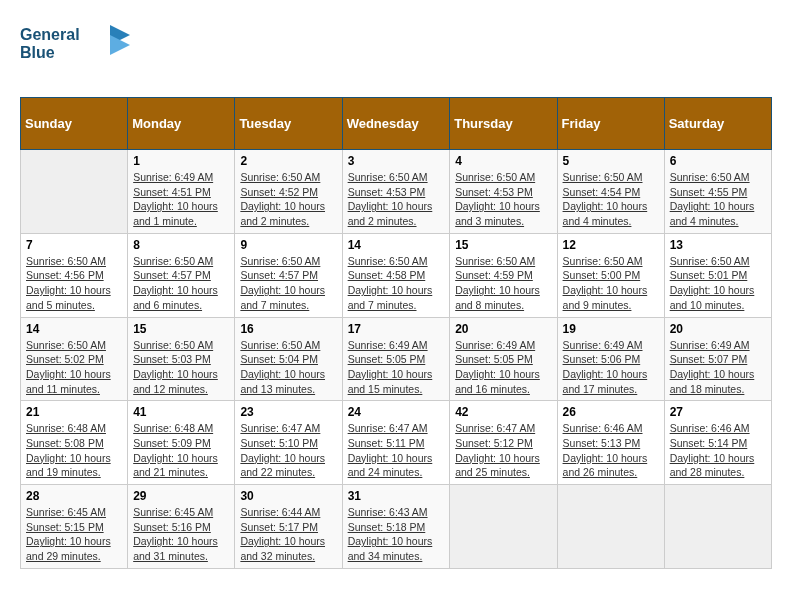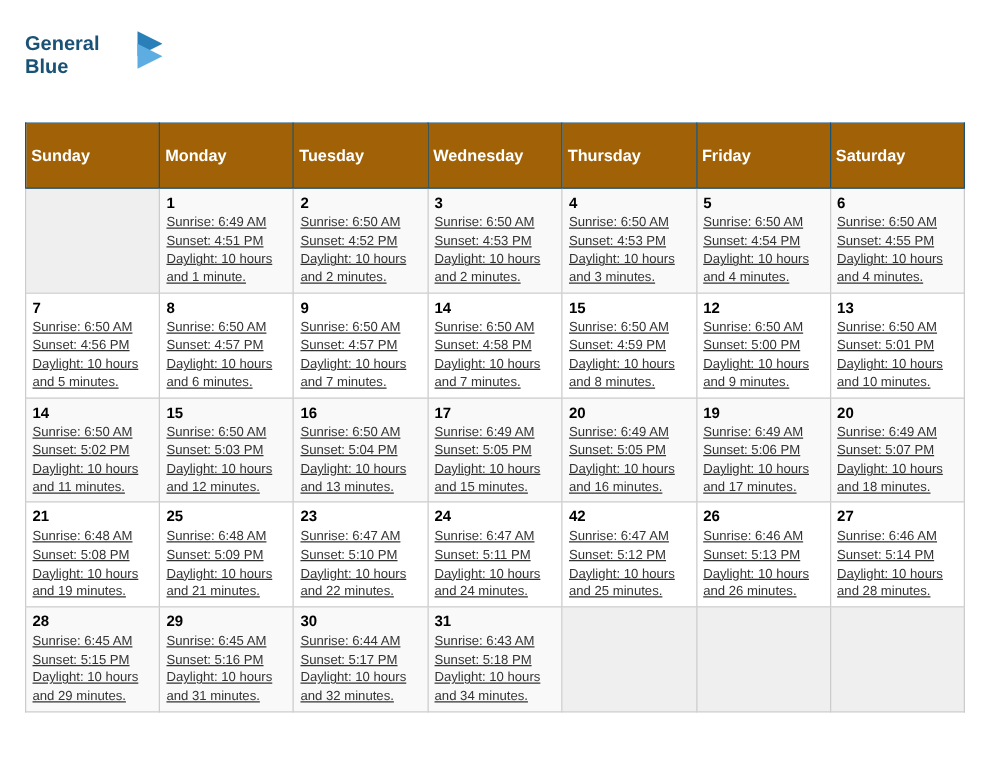--- a/index.html
+++ b/index.html
@@ -195,21 +195,21 @@
           <span class="day-num">20</span>
           <div class="day-info">Sunrise: 6:49 AM<br>Sunset: 5:07 PM<br>Daylight: 10 hours<br>and 18 minutes.</div>
         </td>
       </tr>
       <tr>
         <td>
           <span class="day-num">21</span>
           <div class="day-info">Sunrise: 6:48 AM<br>Sunset: 5:08 PM<br>Daylight: 10 hours<br>and 19 minutes.</div>
         </td>
         <td>
-          <span class="day-num">25</span>
+          <span class="day-num">41</span>
           <div class="day-info">Sunrise: 6:48 AM<br>Sunset: 5:09 PM<br>Daylight: 10 hours<br>and 21 minutes.</div>
         </td>
         <td>
           <span class="day-num">23</span>
           <div class="day-info">Sunrise: 6:47 AM<br>Sunset: 5:10 PM<br>Daylight: 10 hours<br>and 22 minutes.</div>
         </td>
         <td>
           <span class="day-num">24</span>
           <div class="day-info">Sunrise: 6:47 AM<br>Sunset: 5:11 PM<br>Daylight: 10 hours<br>and 24 minutes.</div>
         </td>

